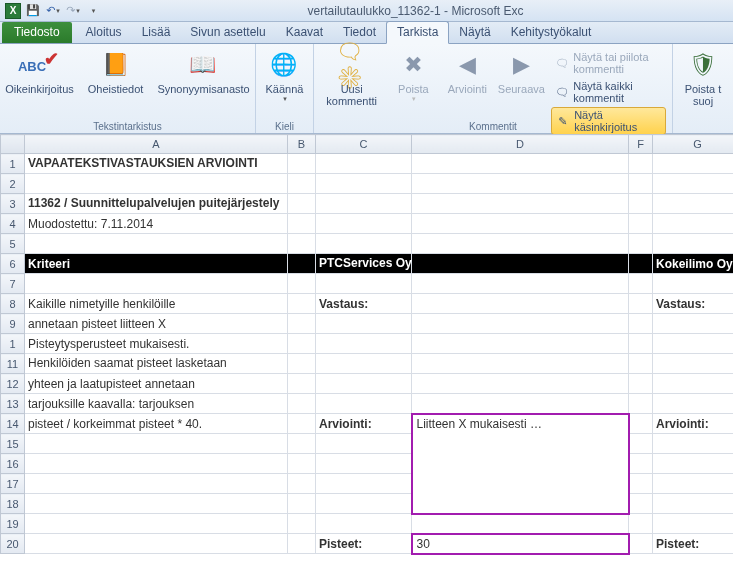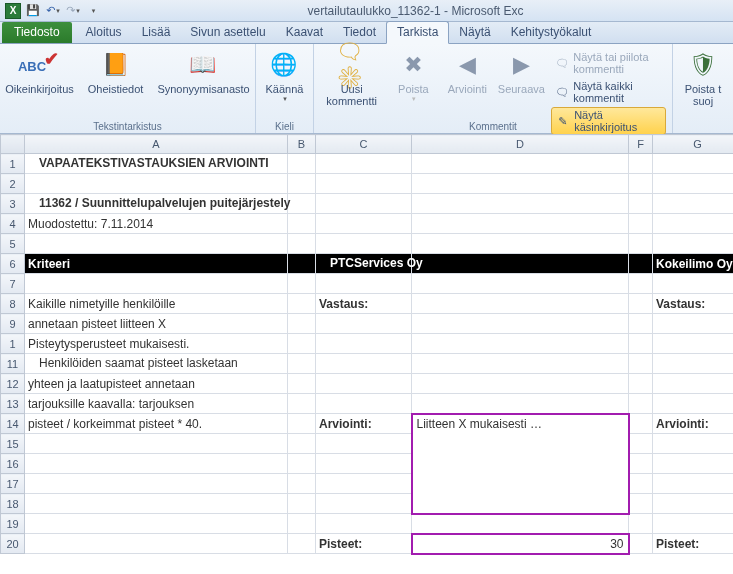--- a/index.html
+++ b/index.html
@@ -35,23 +35,23 @@
   
   .sheet-area { position:relative; }
   table.sheet { border-collapse:collapse; table-layout:fixed; width:742px; }
   .colhdr th { background:linear-gradient(#f3f6fa,#e3e9f1); border:1px solid #c0c8d4; height:19px; font-weight:normal; font-size:11px; color:#47586f; text-align:center; }
   .colhdr th.corner { background:linear-gradient(#eef2f7,#dde4ed); width:24px; }
   tr td.rowhdr { background:linear-gradient(#f3f6fa,#e3e9f1); border:1px solid #c0c8d4; text-align:center; font-size:11px; color:#47586f; height:20px; width:24px; }
   td.cell { border:1px solid #d8dde5; height:20px; padding:0 3px; font-size:12px; vertical-align:middle; white-space:nowrap; overflow:visible; }
   td.cell.bold { font-weight:bold; }
   td.cell.black { background:#000; color:#fff; font-weight:bold; }
   td.cell.thickbox { border:2px solid #a21caf; vertical-align:top; padding:2px 4px; background:#fff; }
-  td.cell.ralign { text-align:right; }
+  td.cell.ralign { text-align:left; }
   .overflow { position:relative; }
-  .overflow span { position:absolute; left:14px; top:2px; white-space:nowrap; }
+  .overflow span { position:absolute; left:3px; top:2px; white-space:nowrap; }
 
   
   .c-abc { color:#3a6fb7; font-weight:bold; font-size:13px; }
   .c-check { color:#c33; font-size:18px; position:relative; top:-6px; left:-2px; }
   .c-book { color:#6a7a95; }
   .c-globe { color:#4a7abf; }
   .c-comment { color:#e0b040; }
   .c-folder { color:#8a98ad; }
   .dd { font-size:7px; color:#555; margin-left:1px; }
 </style>

